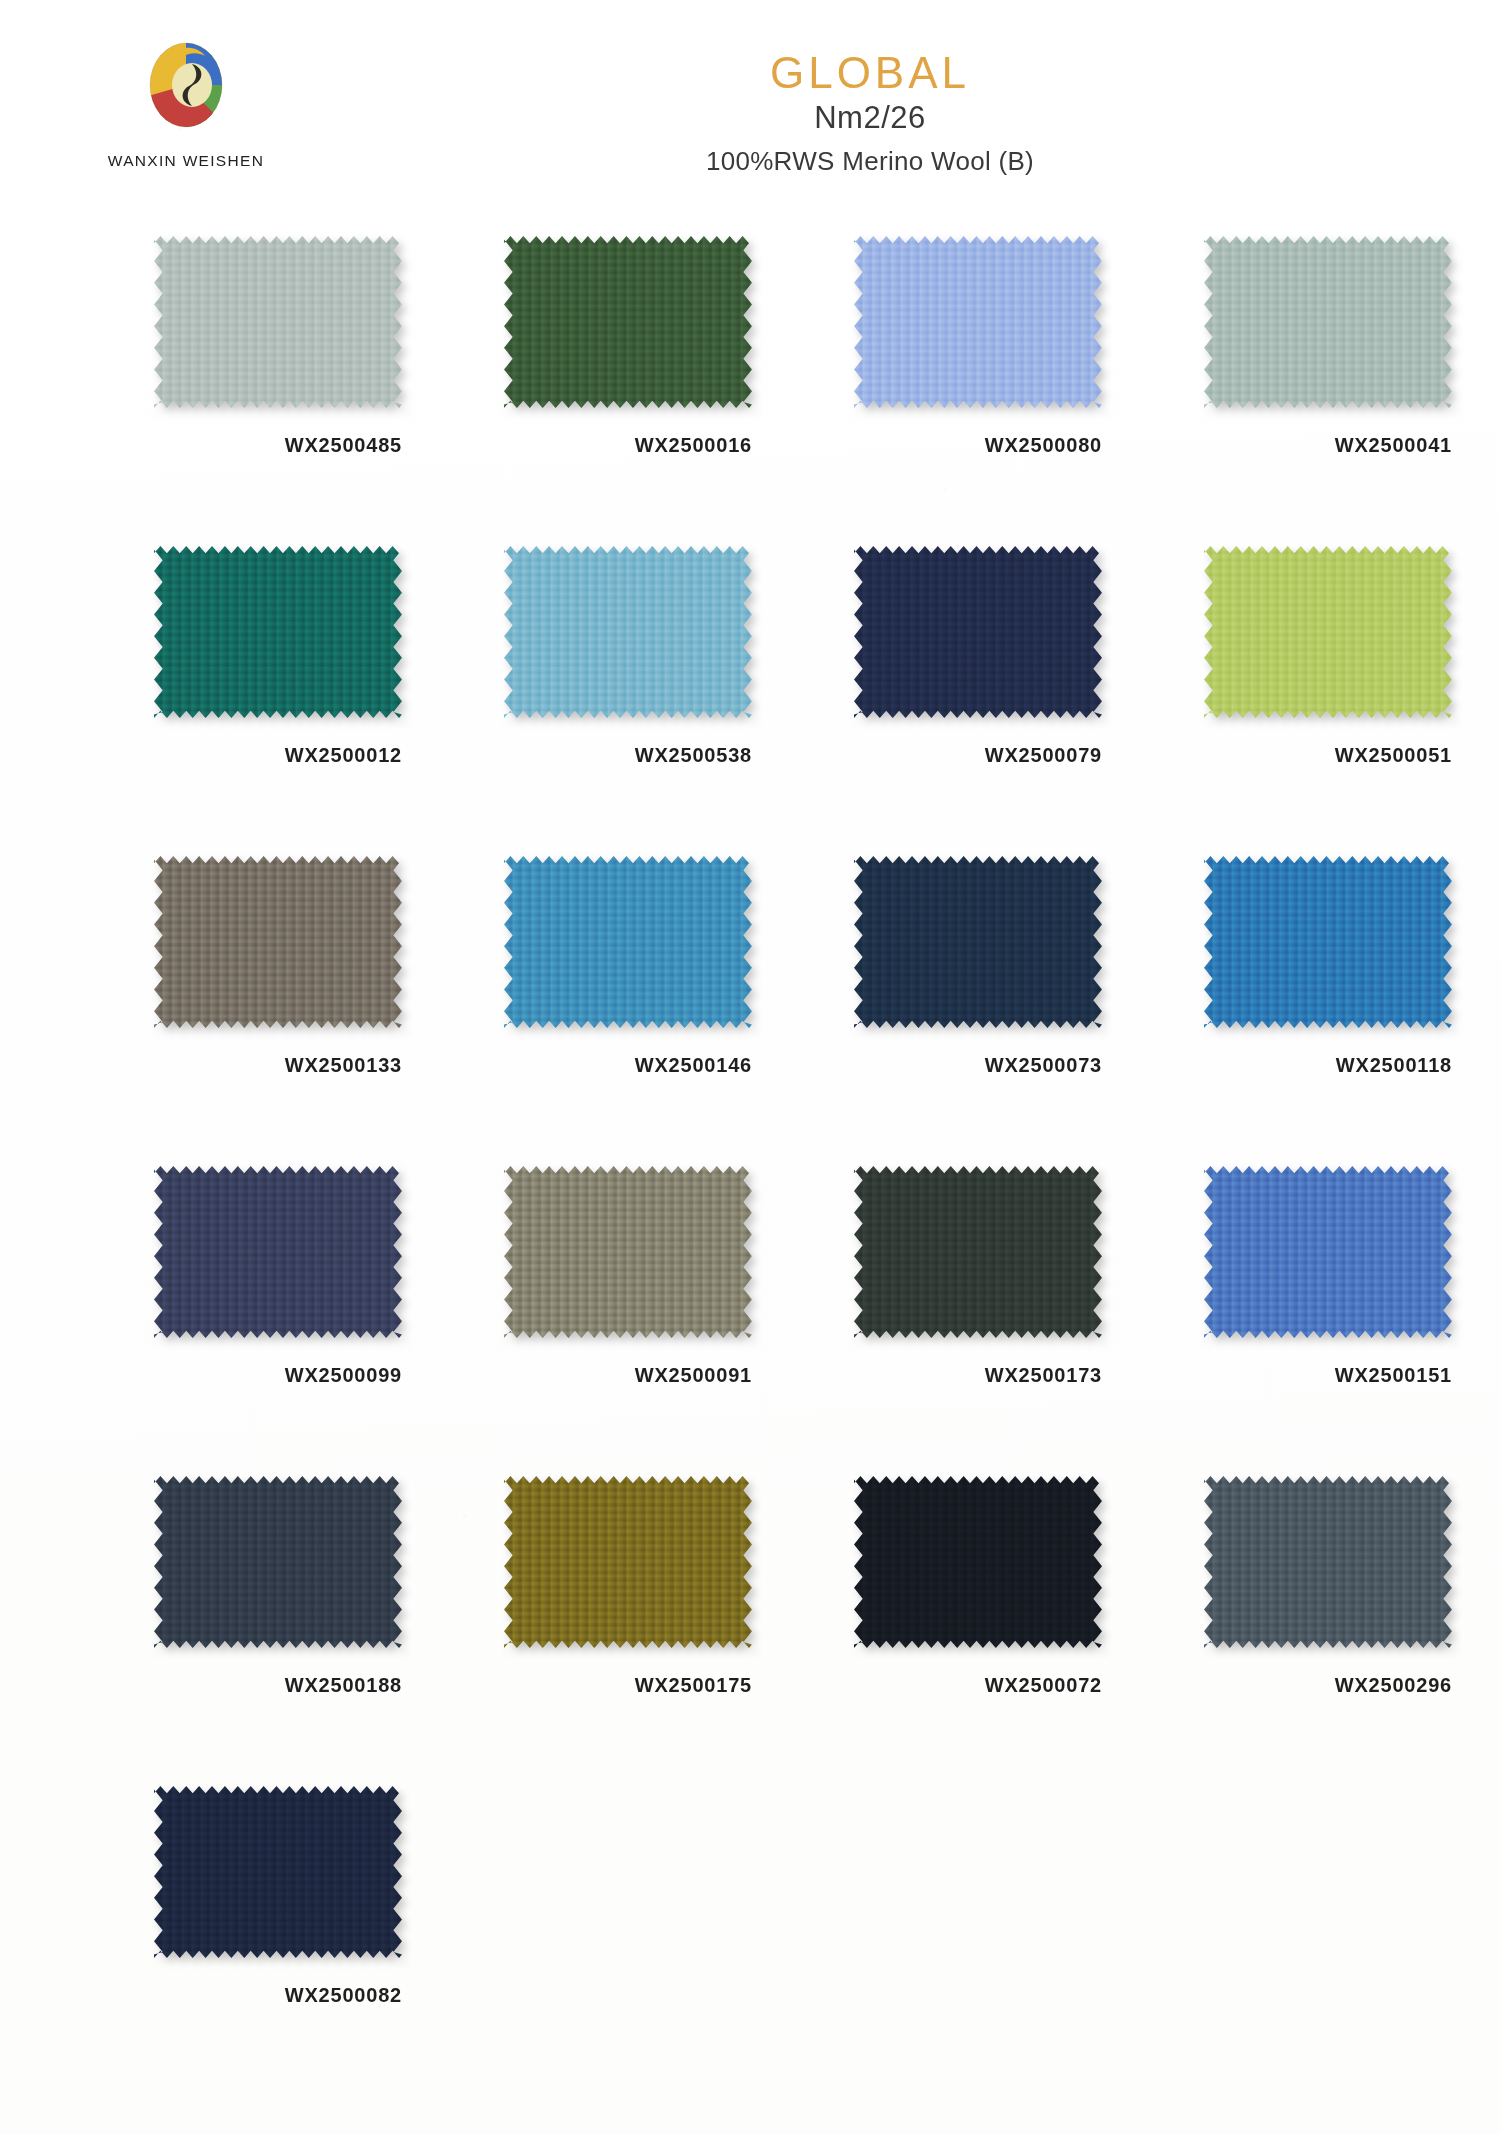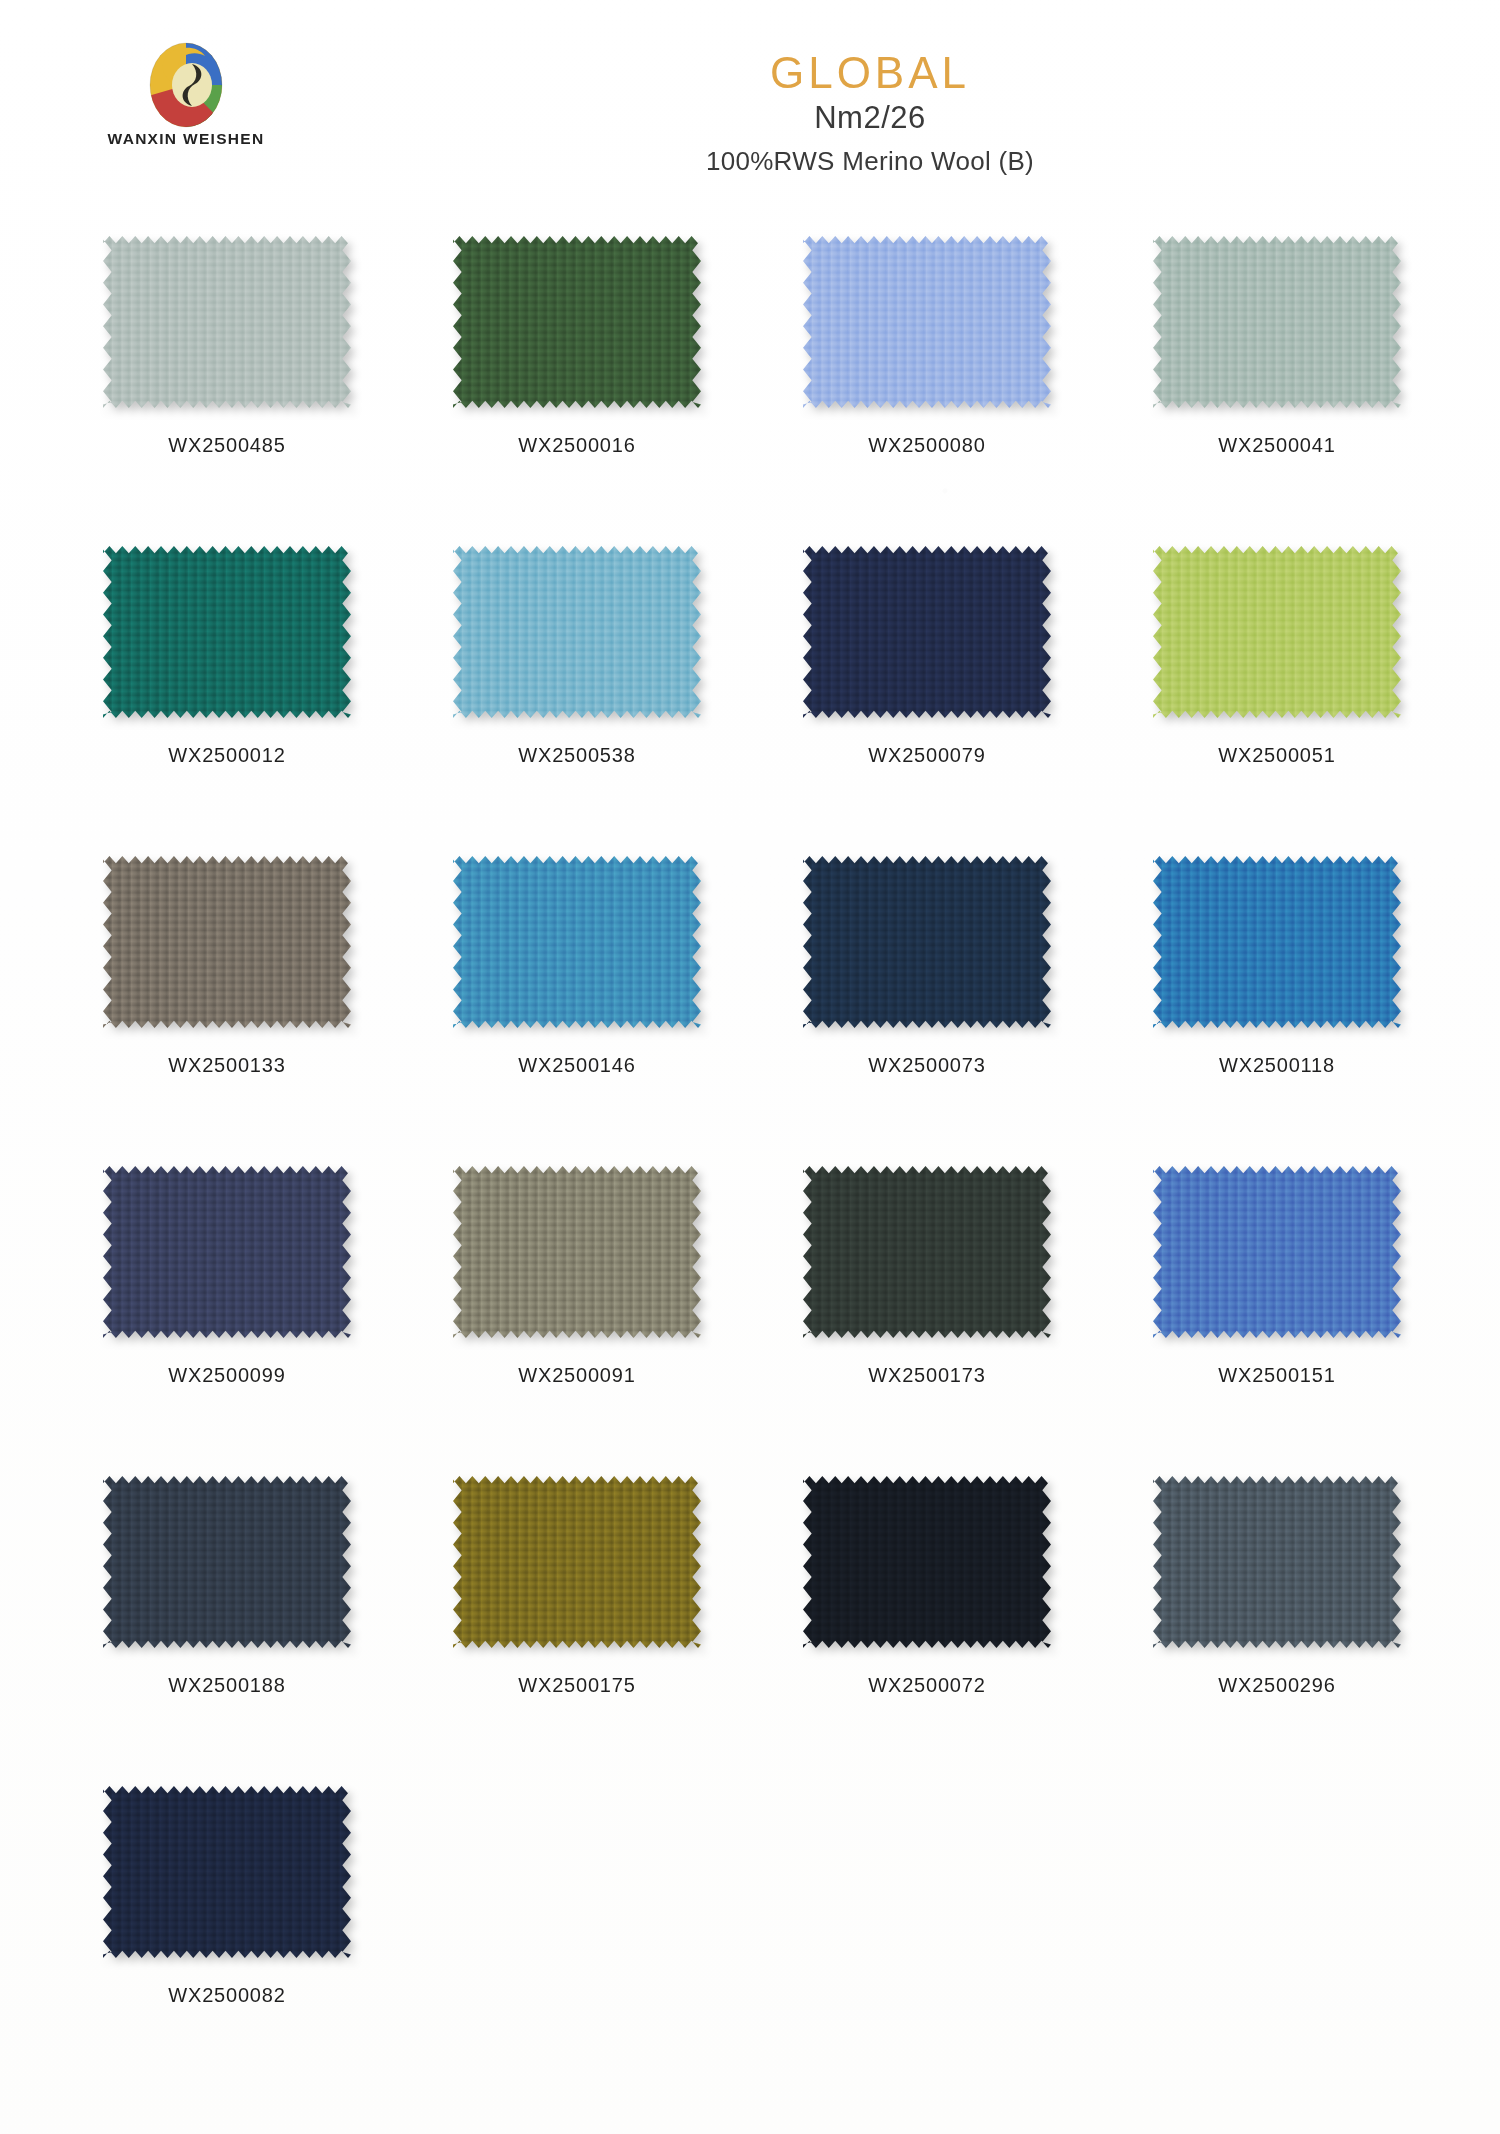--- a/index.html
+++ b/index.html
@@ -45,23 +45,23 @@
     text-align: center;
   }
   .logo-mark {
     width: 82px;
     height: 90px;
     margin: 0 auto;
     position: relative;
   }
   .logo-mark svg { display: block; }
   .brand-name {
-    margin-top: 0;
+    margin-top: 22px;
     font-size: 15.5px;
-    font-weight: bold;
+    font-weight: normal;
     letter-spacing: 1.3px;
     color: #222222;
     white-space: nowrap;
   }
 
   .titles {
     position: absolute;
     left: 420px;
     right: 180px;
     top: 50px;
@@ -102,21 +102,22 @@
     display: grid;
     grid-template-columns: repeat(4, 1fr);
     grid-auto-rows: 310px;
     column-gap: 0px;
     row-gap: 0px;
   }
   .cell {
     position: relative;
     display: flex;
     flex-direction: column;
-    align-items: center;
+    align-items: flex-end;
+    font-weight: bold;
   }
 
   .swatch-wrap {
     position: relative;
     width: 248px;
     height: 172px;
     margin-top: 4px;
     filter: drop-shadow(4px 5px 4px rgba(0,0,0,0.22));
   }
   

